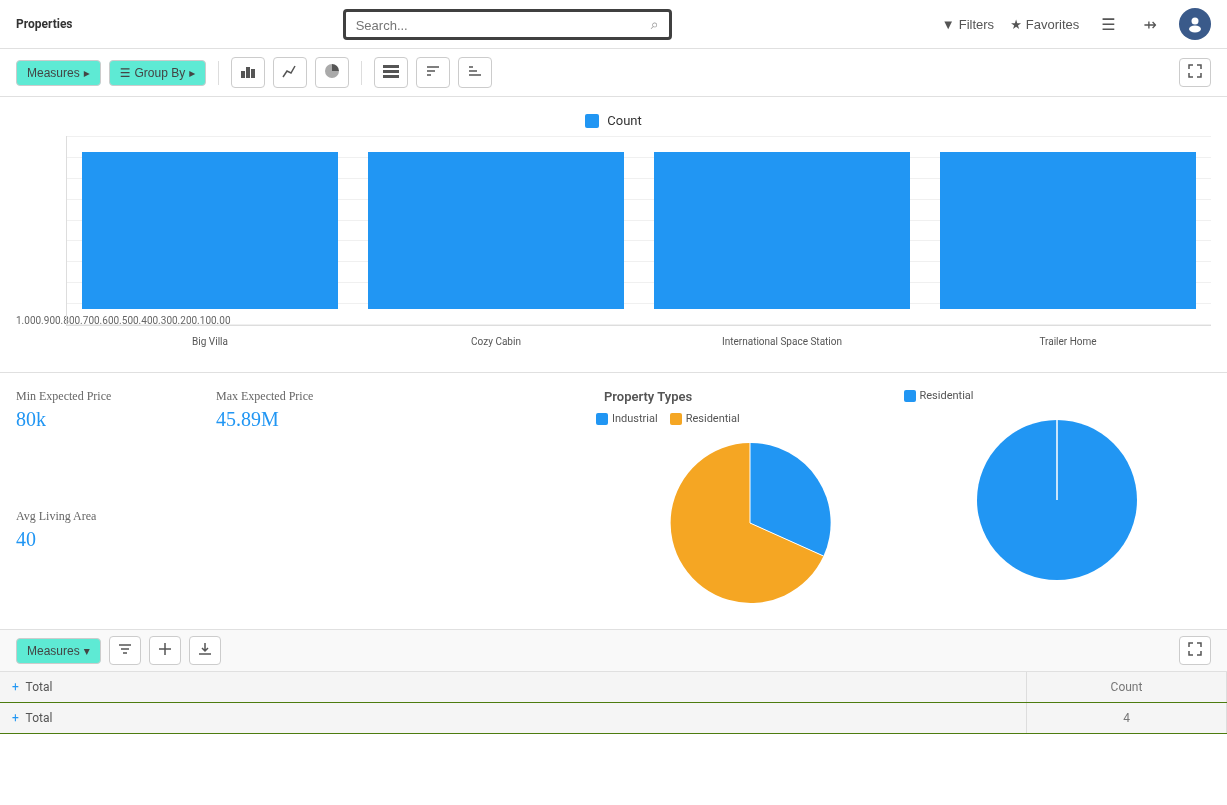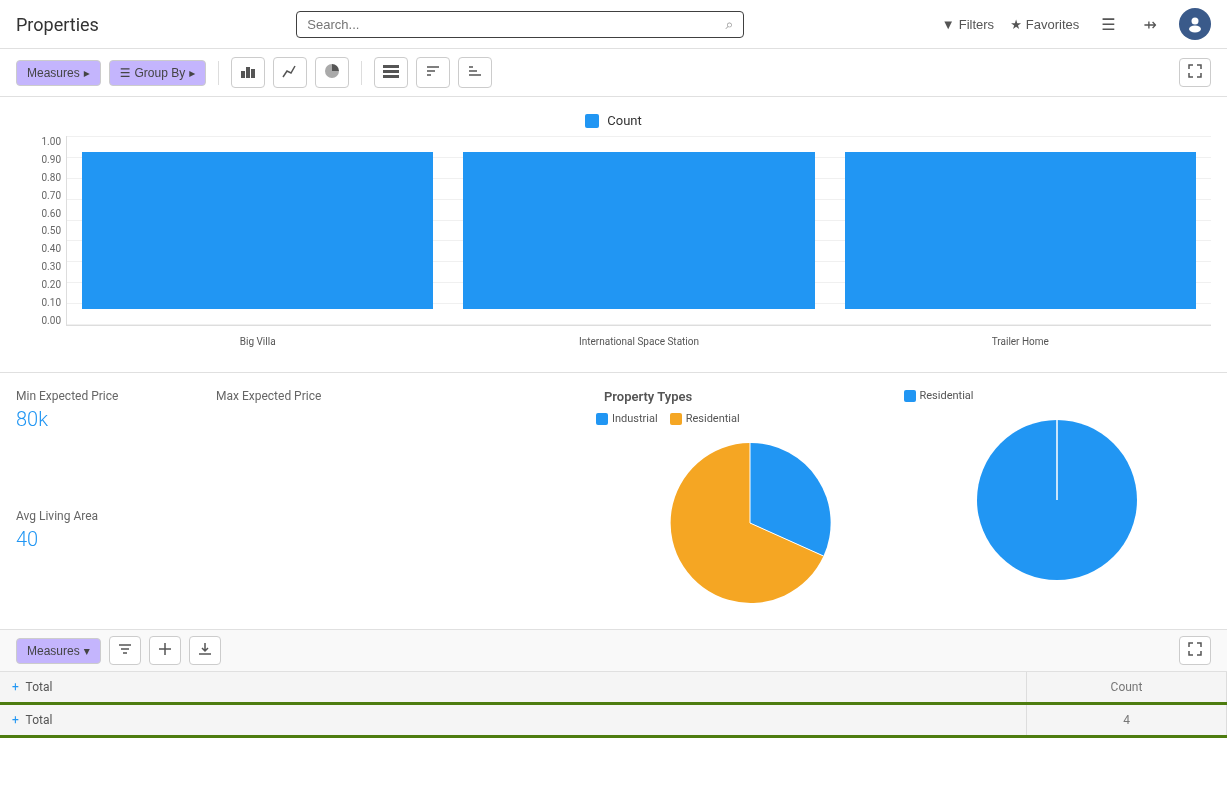--- a/index.html
+++ b/index.html
@@ -6,26 +6,26 @@
     body { font-family: -apple-system, BlinkMacSystemFont, 'Segoe UI', Roboto, sans-serif; background: #fff; color: #333; font-size: 13px; }
 
     
     .top-header {
       display: flex;
       align-items: center;
       justify-content: space-between;
       padding: 8px 16px;
       border-bottom: 1px solid #e0e0e0;
     }
-    .top-header-left h1 { font-size: 18px; font-weight: 400; color: #333; }
+    .top-header-left h1 { font-size: 12px; font-weight: 700; color: #333; }
     .top-header-center { flex: 1; display: flex; justify-content: center; }
     .search-box {
-      display: flex; align-items: center;
-      border: 1px solid #404040; border-radius: 4px;
-      padding: 4px 10px; width: 448px; background: #fff;
+      display: flex; align-items: flex-end;
+      border: 3px solid #404040; border-radius: 4px;
+      padding: 4px 10px; width: 329px; background: #fff;
     }
     .search-box input {
       border: none; outline: none; font-size: 13px; width: 100%; color: #666;
       background: transparent;
     }
     .search-icon { color: #999; font-size: 14px; }
     .top-header-right { display: flex; align-items: center; gap: 16px; }
     .sub-header-btn {
       display: flex; align-items: center; gap: 4px;
       background: none; border: none; cursor: pointer; color: #555; font-size: 13px;
@@ -39,21 +39,21 @@
     }
 
     
     .main-toolbar {
       display: flex; align-items: center; padding: 8px 16px;
       border-bottom: 1px solid #e0e0e0; gap: 8px;
     }
     .toolbar-btn {
       display: flex; align-items: center; gap: 4px;
       border: 1px solid #ccc; border-radius: 4px; padding: 5px 10px;
-      background: #c4b5fd; cursor: pointer; font-size: 12px; color: #444;
+      background: #5eead4; cursor: pointer; font-size: 12px; color: #444;
     }
     .toolbar-separator { width: 1px; height: 24px; background: #ddd; margin: 0 4px; }
     .icon-btn {
       border: 1px solid #ccc; border-radius: 4px; padding: 5px 8px;
       background: #fff; cursor: pointer; font-size: 14px; color: #555;
     }
     .expand-btn {
       margin-left: auto; border: 1px solid #ccc; border-radius: 4px;
       padding: 5px 8px; background: #fff; cursor: pointer; font-size: 14px; color: #555;
     }
@@ -64,22 +64,22 @@
     }
     .bar-chart-legend {
       display: flex; justify-content: center; align-items: center; gap: 8px; margin-bottom: 8px;
     }
     .legend-color { width: 14px; height: 14px; border-radius: 2px; }
     .bar-chart-container {
       display: flex; align-items: flex-end; position: relative;
       height: 220px; padding-left: 50px; padding-bottom: 30px;
     }
     .y-axis {
-      position: absolute; left: 7px; top: 0; height: calc(100% - 30px);
-      display: flex; flex-direction: column; justify-content: space-between;
+      position: absolute; left: 0; top: 0; height: calc(100% - 30px);
+      display: flex; justify-content: space-between;
       align-items: flex-end; padding-right: 8px; width: 46px;
     }
     .y-label { font-size: 10px; color: #666; }
     .bars-area {
       flex: 1; height: 100%; display: flex; align-items: flex-end;
       border-left: 1px solid #ddd; border-bottom: 1px solid #ddd;
       position: relative;
     }
     .grid-lines {
       position: absolute; top: 0; left: 0; width: 100%; height: 100%;
@@ -100,21 +100,21 @@
       font-size: 10px; color: #555; white-space: nowrap;
     }
 
     
     .metrics-row {
       display: flex; padding: 16px;
       border-bottom: 1px solid #e0e0e0;
       gap: 0;
     }
     .metric-group {
-      flex: 0 0 200px; padding-right: 32px;
+      flex: 0 0 200px; padding-right: 32px; font-family: Liberation Serif, serif;
     }
     .metric-label { font-size: 12px; color: #666; margin-bottom: 4px; }
     .metric-value { font-size: 20px; color: #2196F3; font-weight: 300; }
     .pie-section {
       flex: 1; display: flex; flex-direction: column;
     }
     .pie-title { font-size: 13px; font-weight: 600; color: #555; margin-bottom: 8px; padding-left: 8px; }
     .pie-legend { display: flex; align-items: center; gap: 12px; margin-bottom: 8px; flex-wrap: wrap; }
     .pie-legend-item { display: flex; align-items: center; gap: 4px; font-size: 11px; color: #555; }
     .pie-legend-color { width: 12px; height: 12px; border-radius: 2px; }
@@ -124,21 +124,21 @@
     .bottom-toolbar {
       display: flex; align-items: center; padding: 6px 16px;
       border-bottom: 1px solid #e0e0e0; gap: 8px;
       background: #f9f9f9;
     }
 
     
     .table-area { }
     .total-row {
       display: flex; background: #f5f5f5;
-      border-bottom: 3px solid #4d7c0f; align-items: center;
+      border-bottom: 1px solid #4d7c0f; align-items: center;
     }
     .total-cell {
       padding: 8px 12px; font-size: 12px; color: #555;
       border-right: 1px solid #ddd;
     }
     .total-cell.wide { flex: 1; }
     .total-cell.narrow { width: 200px; text-align: center; color: #777; }
     .plus-icon { color: #2196F3; margin-right: 4px; }
   </style>
 </head>
@@ -266,38 +266,43 @@
         <div class="grid-line"></div>
         <div class="grid-line"></div>
         <div class="grid-line"></div>
       </div>
       <div class="bar-group">
         <div class="bar" style="height:100%;"></div>
         <span class="bar-label">Big Villa</span>
       </div>
       <div class="bar-group">
         <div class="bar" style="height:100%;"></div>
+        <span class="bar-label">Cozy Cabin</span>
+      </div>
+      <div class="bar-group">
+        <div class="bar" style="height:100%;"></div>
         <span class="bar-label">International Space Station</span>
       </div>
       <div class="bar-group">
         <div class="bar" style="height:100%;"></div>
         <span class="bar-label">Trailer Home</span>
       </div>
     </div>
   </div>
 </div>
 
 <div class="metrics-row">
   <div style="flex: 0 0 580px; display: flex; flex-wrap: wrap;">
     <div class="metric-group">
       <div class="metric-label">Min Expected Price</div>
       <div class="metric-value">80k</div>
     </div>
     <div class="metric-group">
       <div class="metric-label">Max Expected Price</div>
+      <div class="metric-value">45.89M</div>
     </div>
     <div class="metric-group" style="flex-basis: 100%; margin-top: 16px;">
       <div class="metric-label">Avg Living Area</div>
       <div class="metric-value">40</div>
     </div>
   </div>
 
   <div class="pie-section" style="flex: 1; min-width: 260px;">
     <div class="pie-title">Property Types</div>
     <div class="pie-legend">

